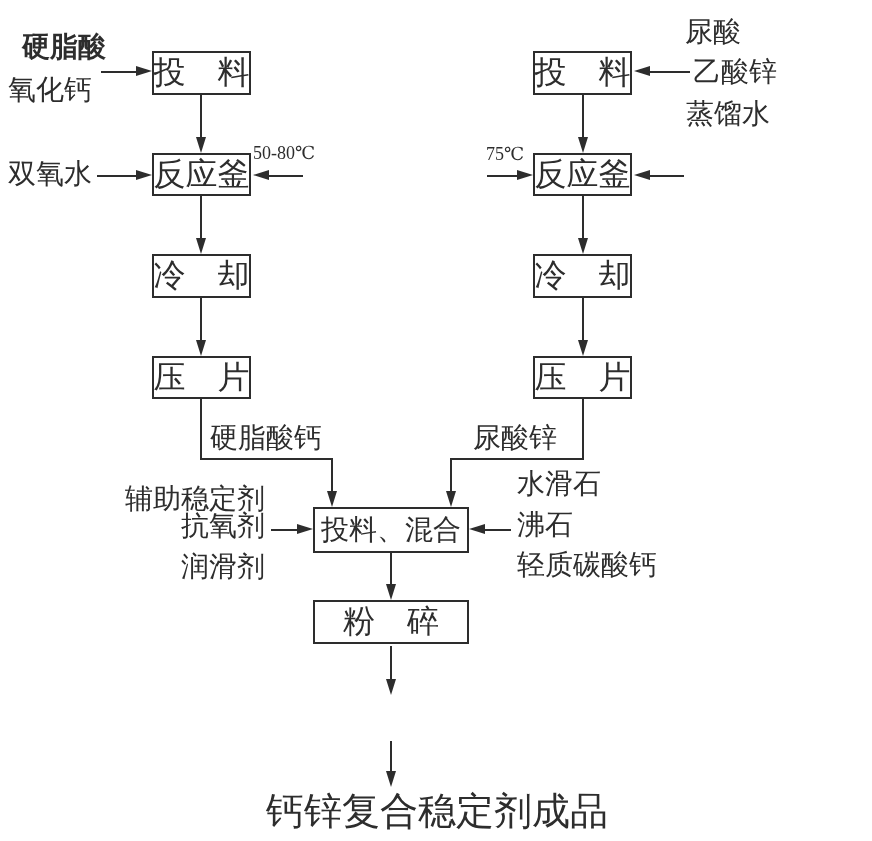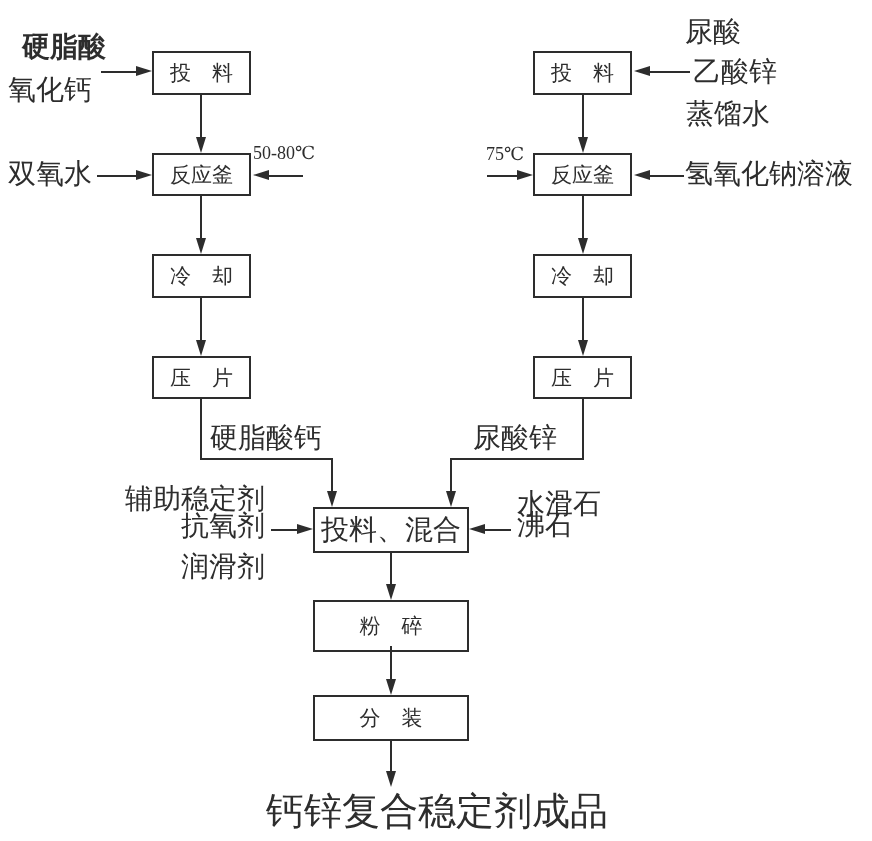--- a/index.html
+++ b/index.html
@@ -5,21 +5,21 @@
   :root { --ink: #2d2d2d; }
   html,body { margin:0; padding:0; background:#fff; }
   #stage {
     position:relative; width:872px; height:841px; background:#ffffff;
     font-family:"Liberation Serif","DejaVu Serif",serif; color:var(--ink);
     overflow:hidden;
   }
   .box {
     position:absolute; box-sizing:border-box; border:2px solid var(--ink);
     background:#fff; display:flex; align-items:center; justify-content:center;
-    font-size:21px; white-space:nowrap;
+    font-size:32px; white-space:nowrap;
   }
   .lbl { position:absolute; white-space:nowrap; font-size:28px; line-height:1.1; }
   .sm  { font-size:18px; }
   .vline, .hline { position:absolute; background:var(--ink); }
   .vline { width:2px; }
   .hline { height:2px; }
   .tri { position:absolute; width:0; height:0; }
   .tri-r { border-top:5px solid transparent; border-bottom:5px solid transparent; border-left:16px solid var(--ink); }
   .tri-l { border-top:5px solid transparent; border-bottom:5px solid transparent; border-right:16px solid var(--ink); }
   .tri-d { border-left:5px solid transparent; border-right:5px solid transparent; border-top:16px solid var(--ink); }
@@ -51,25 +51,22 @@
   <div class="box" style="left:533px; top:254px; width:99px; height:44px;">
       <span>冷　却</span>
     </div>
   <div class="box" style="left:533px; top:356px; width:99px; height:43px;">
       <span>压　片</span>
     </div>
 
   <div class="box" style="left:313px; top:507px; width:156px; height:46px; font-size:28px;">
       <span>投料、混合</span>
     </div>
-  <div class="box" style="left:313px; top:600px; width:156px; height:52px;">
+  <div class="box" style="left:313px; top:600px; width:156px; height:44px;">
       <span>粉　碎</span>
-    </div>
-  <div class="box" style="left:313px; top:695px; width:156px; height:46px;">
-      <span>分　装</span>
     </div>
 
   <div class="vline" style="left:200px; top:95px;  height:42px;"></div>
   <div class="tri tri-d" style="left:196px; top:137px;"></div>
   <div class="vline" style="left:200px; top:196px; height:42px;"></div>
   <div class="tri tri-d" style="left:196px; top:238px;"></div>
   <div class="vline" style="left:200px; top:298px; height:42px;"></div>
   <div class="tri tri-d" style="left:196px; top:340px;"></div>
 
   <div class="vline" style="left:582px; top:95px;  height:42px;"></div>
@@ -119,27 +116,27 @@
 
   <div class="lbl" style="left:22px;   top:32px;font-weight:bold;">硬脂酸</div>
   <div class="lbl" style="left:8px;   top:75px;">氧化钙</div>
   <div class="lbl" style="left:8px;   top:159px;">双氧水</div>
   <div class="lbl sm" style="left:253px; top:144px;">50-80℃</div>
 
   <div class="lbl" style="left:685px; top:17px;">尿酸</div>
   <div class="lbl" style="left:685px; top:57px;margin-left:8px;">乙酸锌</div>
   <div class="lbl" style="left:686px; top:99px;">蒸馏水</div>
   <div class="lbl sm" style="left:486px; top:145px;">75℃</div>
-  <div class="lbl" style="left:685px; top:159px;">氢氧化钠溶液</div>
 
   <div class="lbl" style="left:210px; top:423px;">硬脂酸钙</div>
   <div class="lbl" style="left:473px; top:423px;">尿酸锌</div>
 
   <div class="lbl" style="left:125px; top:444px;margin-top:40px;">辅助稳定剂</div>
   <div class="lbl" style="left:181px; top:511px;">抗氧剂</div>
   <div class="lbl" style="left:181px; top:552px;">润滑剂</div>
 
-  <div class="lbl" style="left:517px; top:469px;margin-top:20px;">水滑石</div>
+  <div class="lbl" style="left:517px; top:469px;">水滑石</div>
   <div class="lbl" style="left:517px; top:510px;">沸石</div>
+  <div class="lbl" style="left:517px; top:550px;">轻质碳酸钙</div>
 
   <div class="lbl" style="left:266px; top:791px; font-size:38px;">钙锌复合稳定剂成品</div>
 
 </div>
 
 </body></html>

